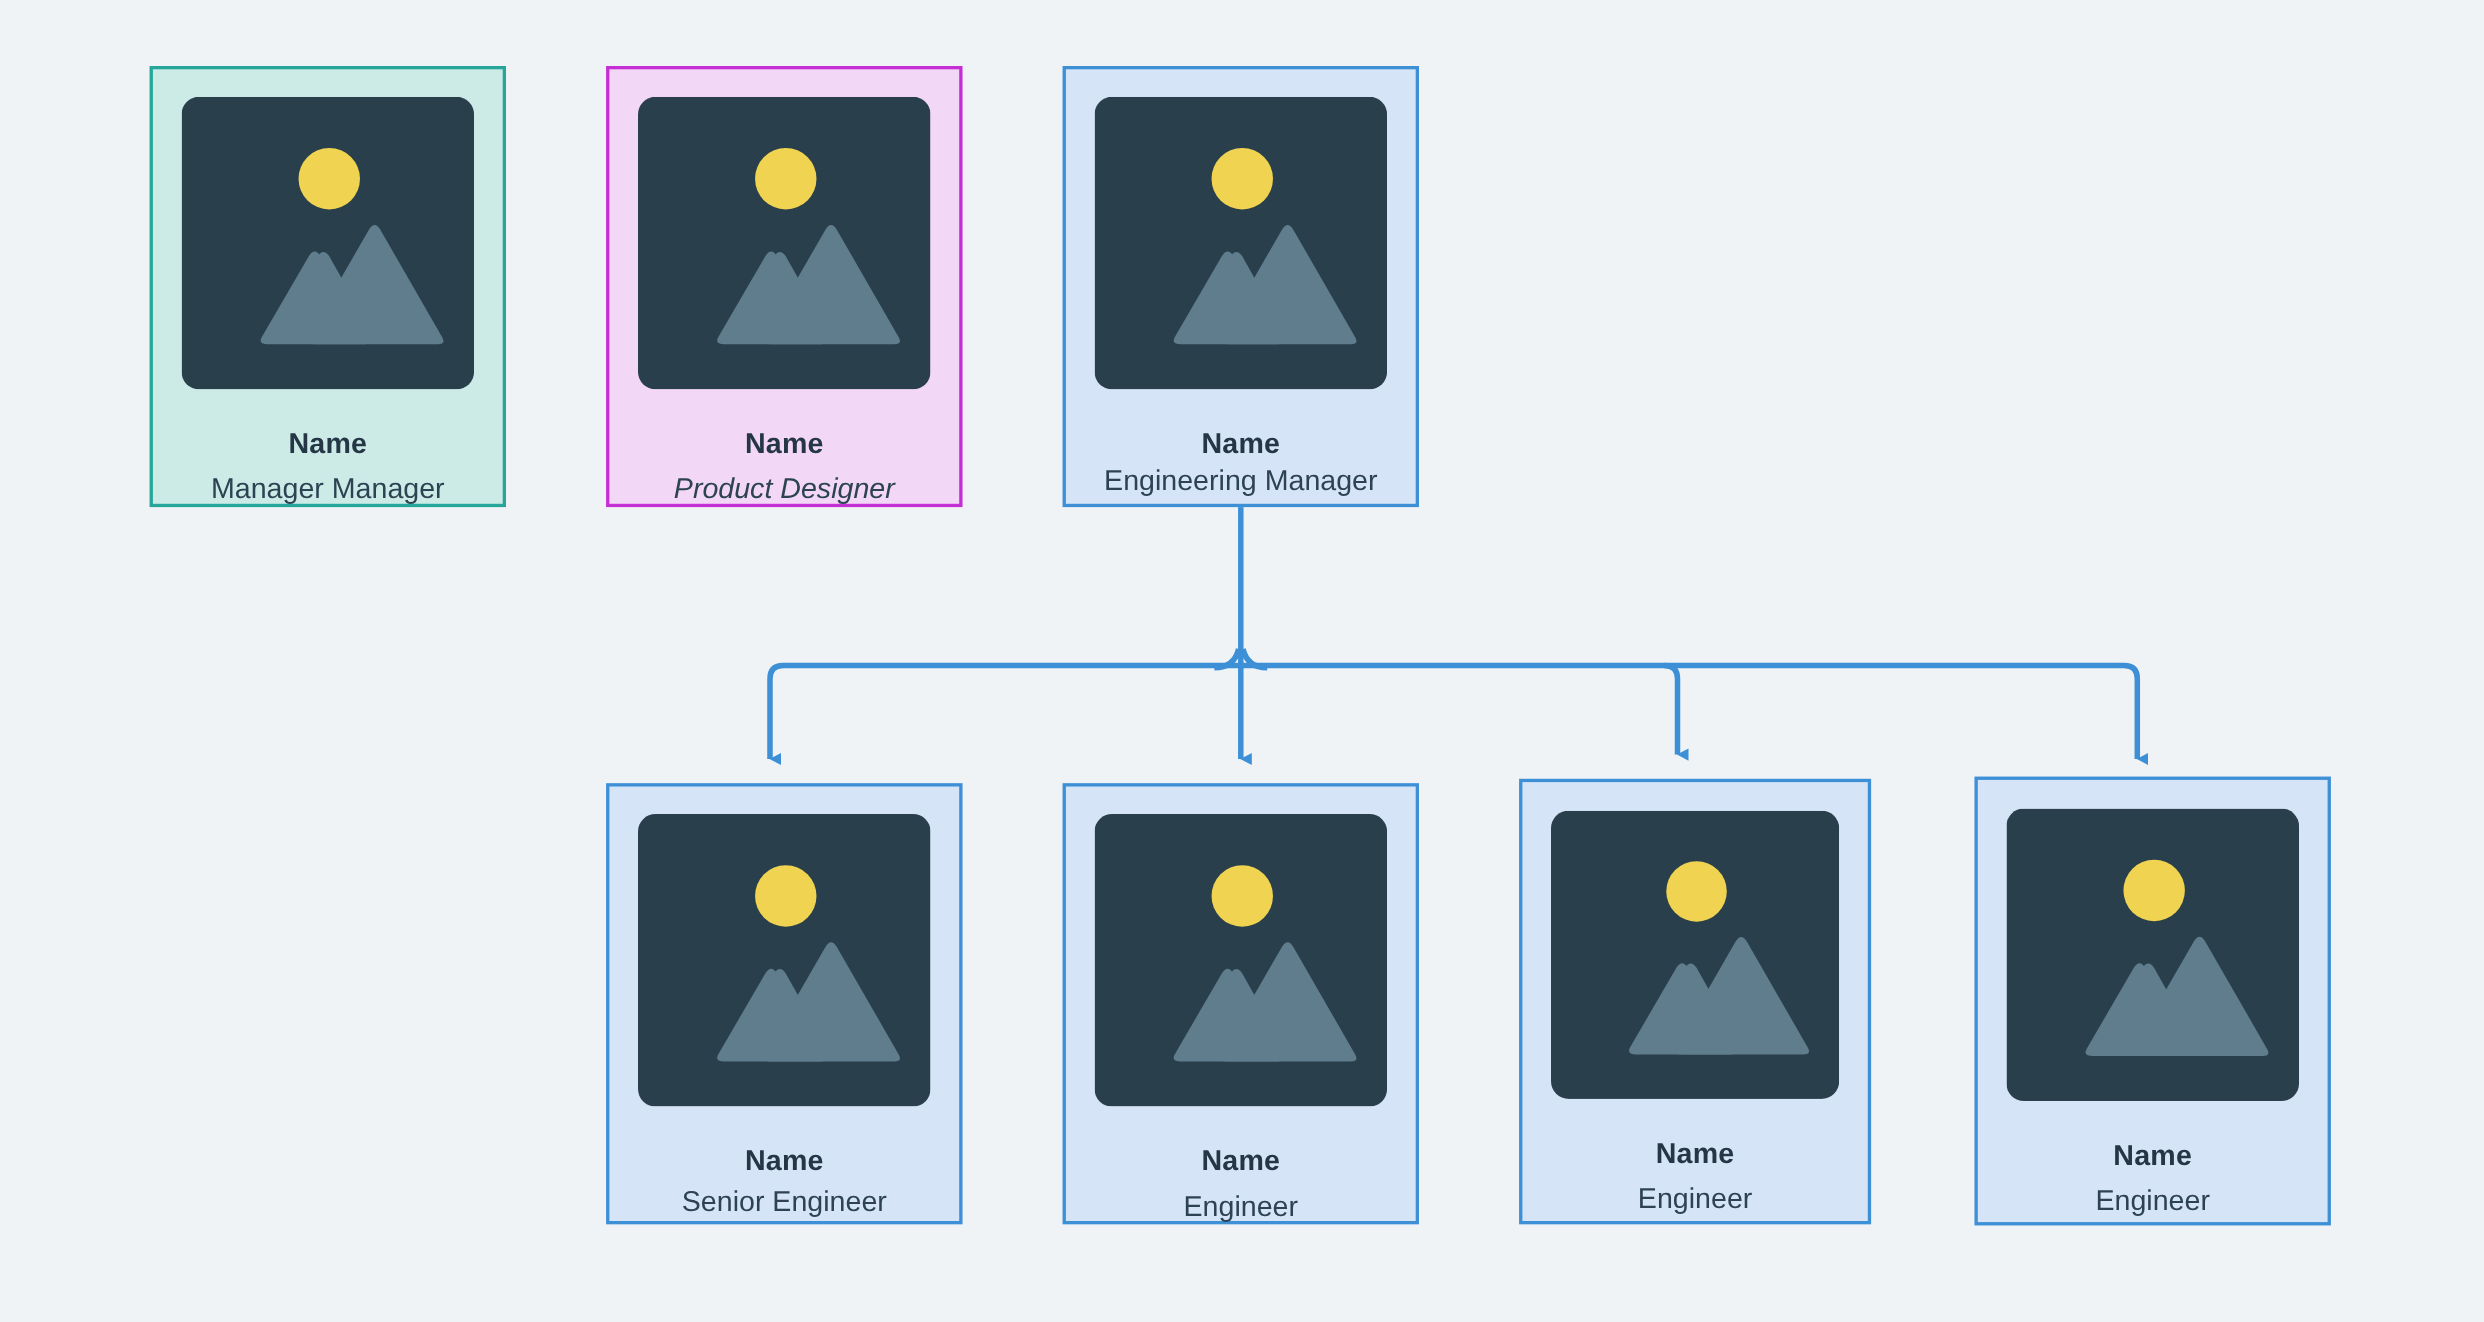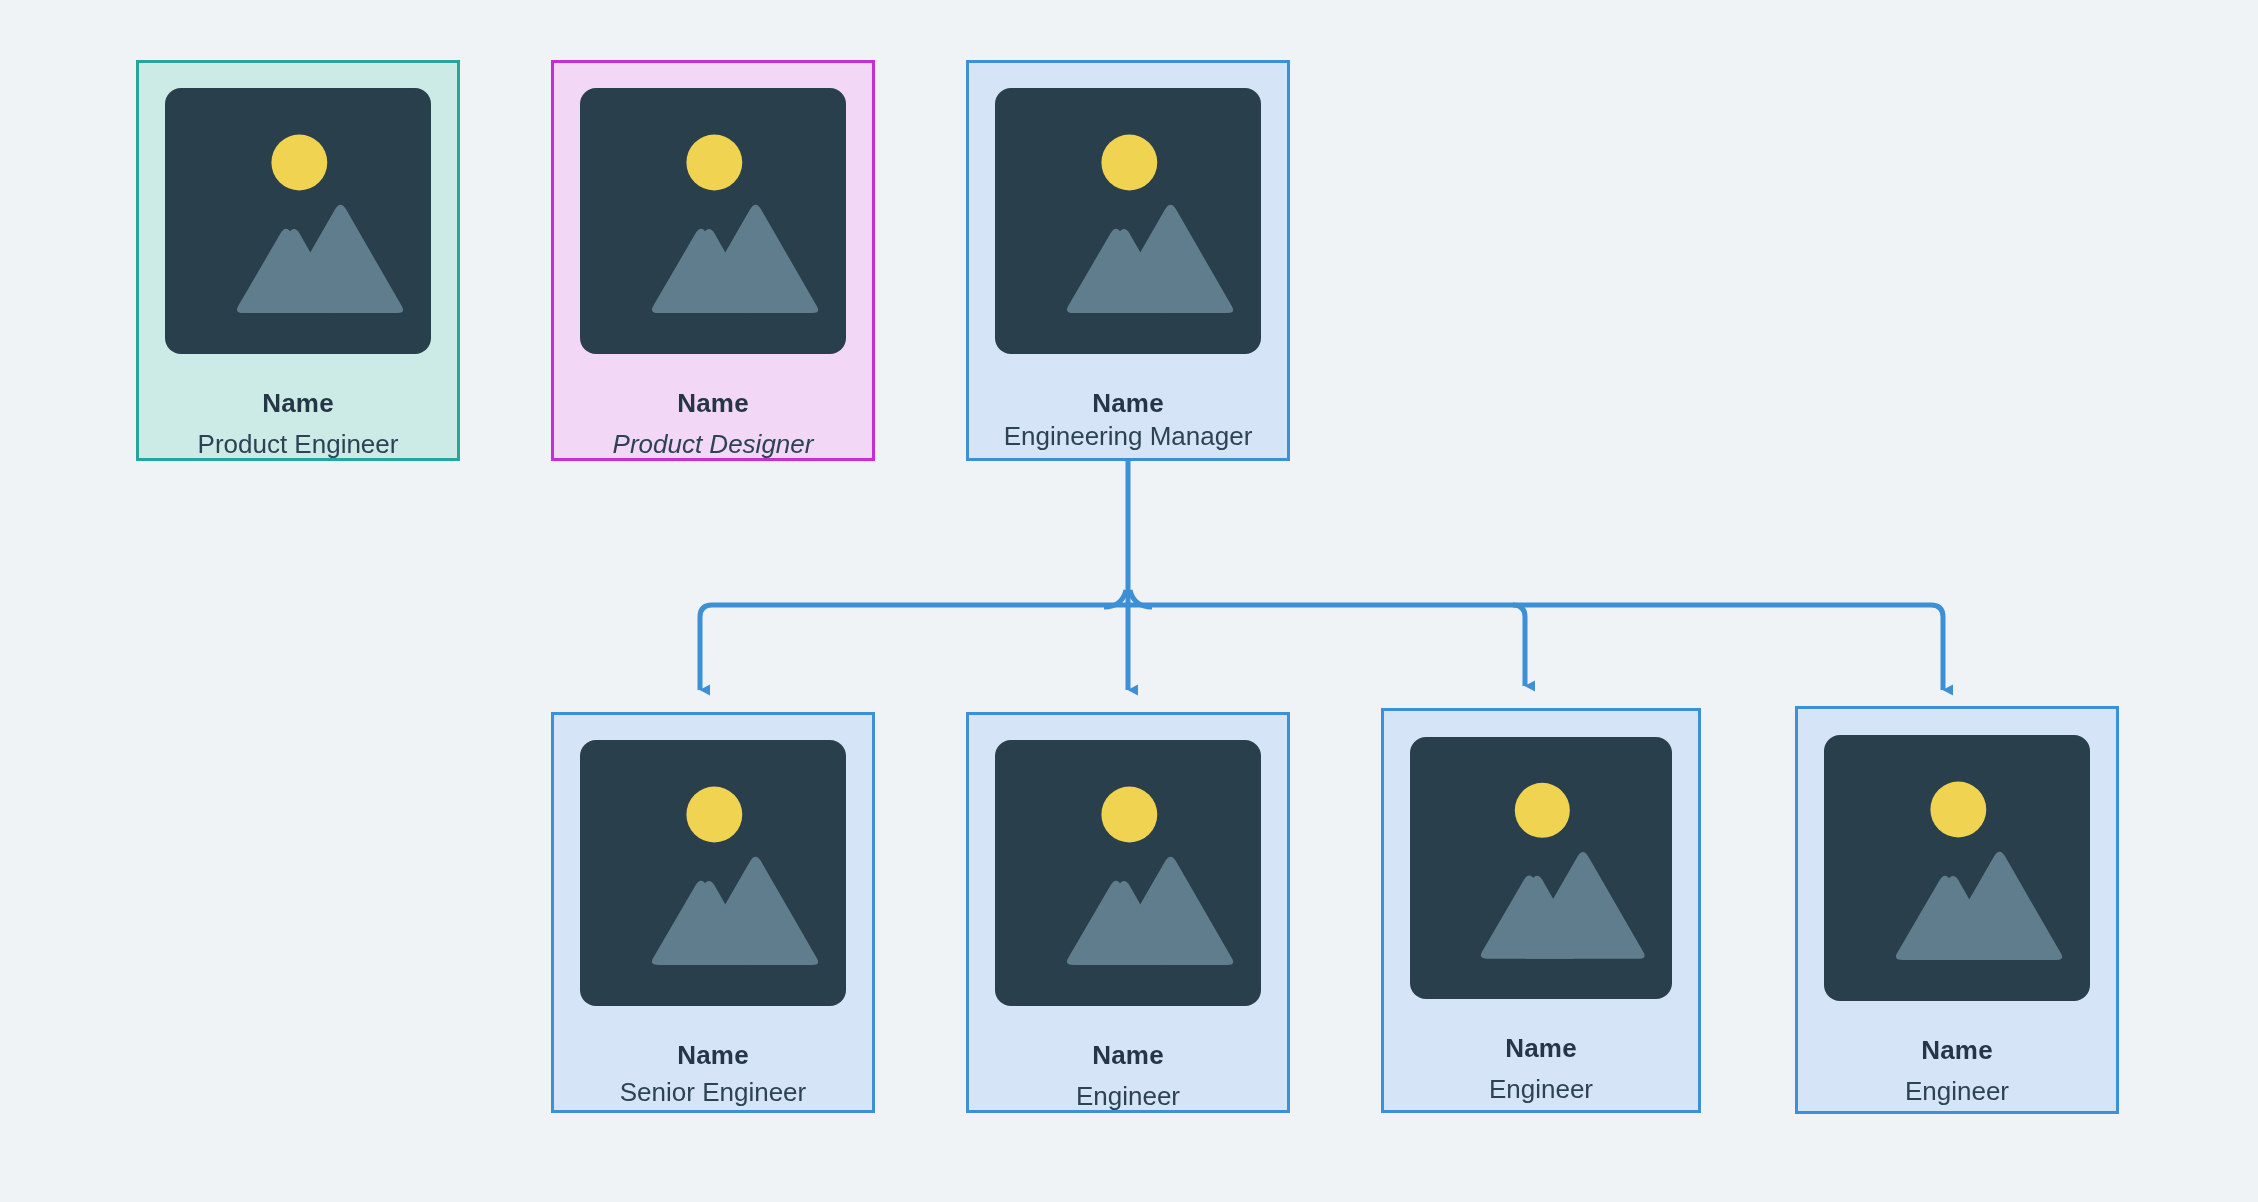--- a/index.html
+++ b/index.html
@@ -102,21 +102,21 @@
           <svg viewBox="0 0 100 100" preserveAspectRatio="none">
             <rect x="0" y="0" width="100" height="100" fill="#2a3f4c"></rect>
             <circle cx="50.5" cy="28" r="10.5" fill="#f0d451"></circle>
             <path d="M31 82 L46.5 54.5 Q48.5 51.5 50.5 54.5 L66 82 Z" fill="#5f7d8c"></path>
             <path d="M43 82 L64 45.5 Q66 42.2 68 45.5 L89 82 Q90.6 84.6 87.5 84.6 L45.5 84.6 Q42 84.6 43 82 Z" fill="#5f7d8c"></path>
             <path d="M27.5 82 L43.5 54.5 Q45.5 51.3 47.5 54.5 L63.5 82 Q65 84.6 62 84.6 L29.5 84.6 Q26 84.6 27.5 82 Z" fill="#5f7d8c"></path>
           </svg>
         </div>
         <div class="card-text" style="margin-top: 33px;">
           <div class="card-name" style="font-size: 26px;">Name</div>
-          <div class="card-role" style="font-size: 26px; margin-top: 8px;">Product Engineer</div>
+          <div class="card-role" style="font-size: 26px; margin-top: 8px;">Manager Manager</div>
         </div>
       </div>
       <div class="org-card" style="left: 551px; top: 60px; width: 324px; height: 401px; background: rgb(242, 215, 246); border-color: rgb(197, 46, 212); border-width: 3px;">
         <div class="card-photo" style="width: 266px; height: 266px; margin-top: 25px;">
           <svg viewBox="0 0 100 100" preserveAspectRatio="none">
             <rect x="0" y="0" width="100" height="100" fill="#2a3f4c"></rect>
             <circle cx="50.5" cy="28" r="10.5" fill="#f0d451"></circle>
             <path d="M31 82 L46.5 54.5 Q48.5 51.5 50.5 54.5 L66 82 Z" fill="#5f7d8c"></path>
             <path d="M43 82 L64 45.5 Q66 42.2 68 45.5 L89 82 Q90.6 84.6 87.5 84.6 L45.5 84.6 Q42 84.6 43 82 Z" fill="#5f7d8c"></path>
             <path d="M27.5 82 L43.5 54.5 Q45.5 51.3 47.5 54.5 L63.5 82 Q65 84.6 62 84.6 L29.5 84.6 Q26 84.6 27.5 82 Z" fill="#5f7d8c"></path>

